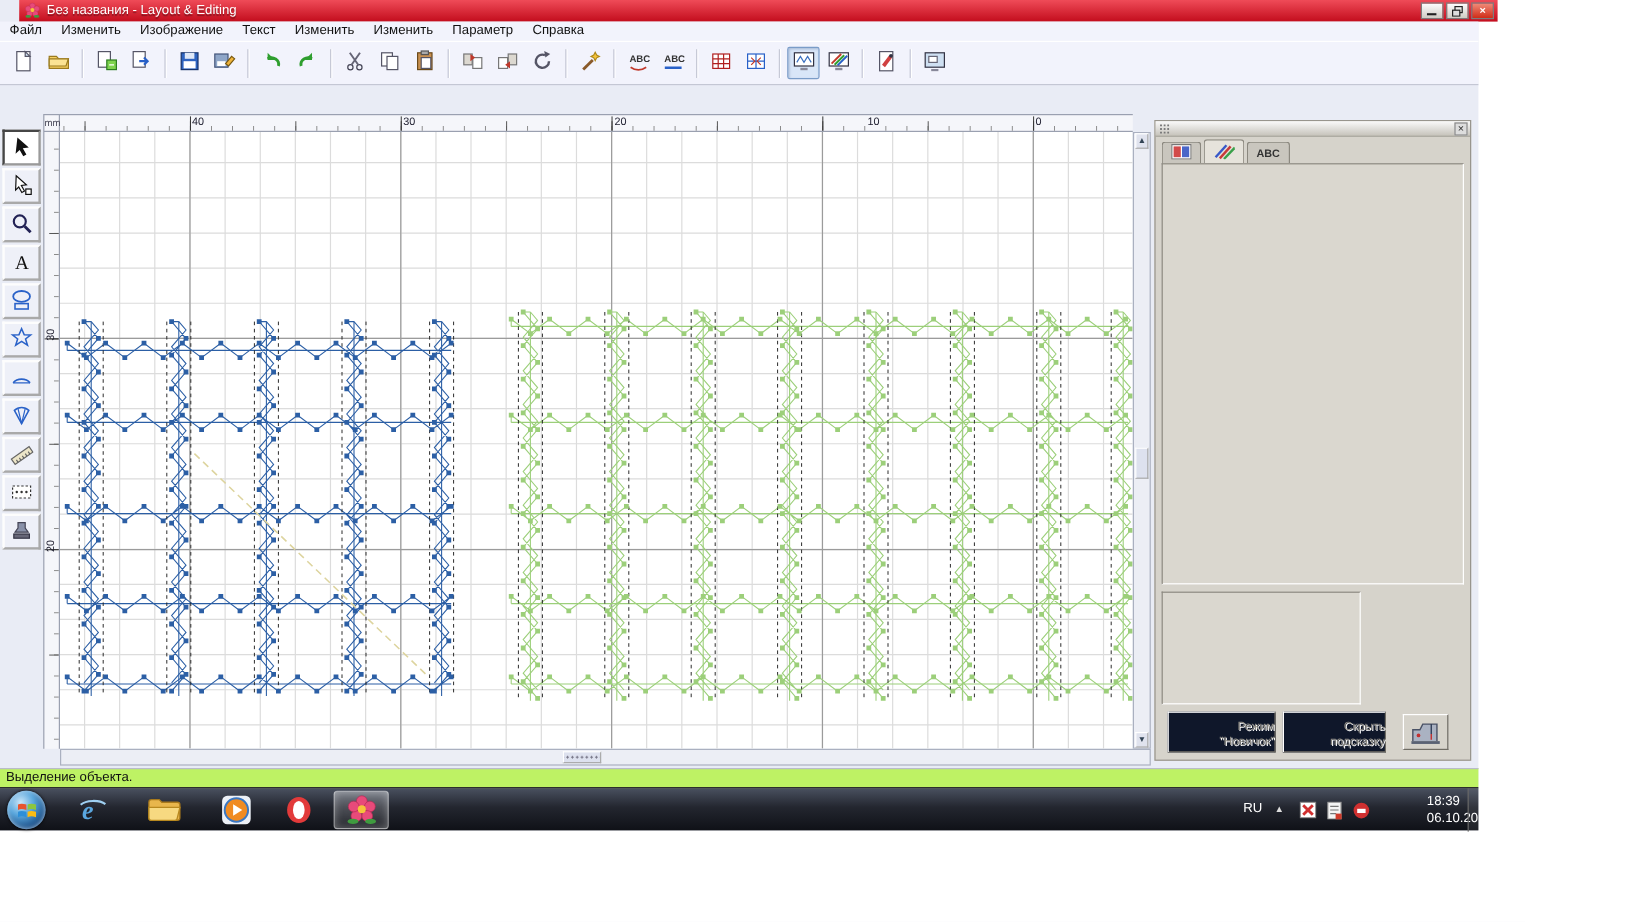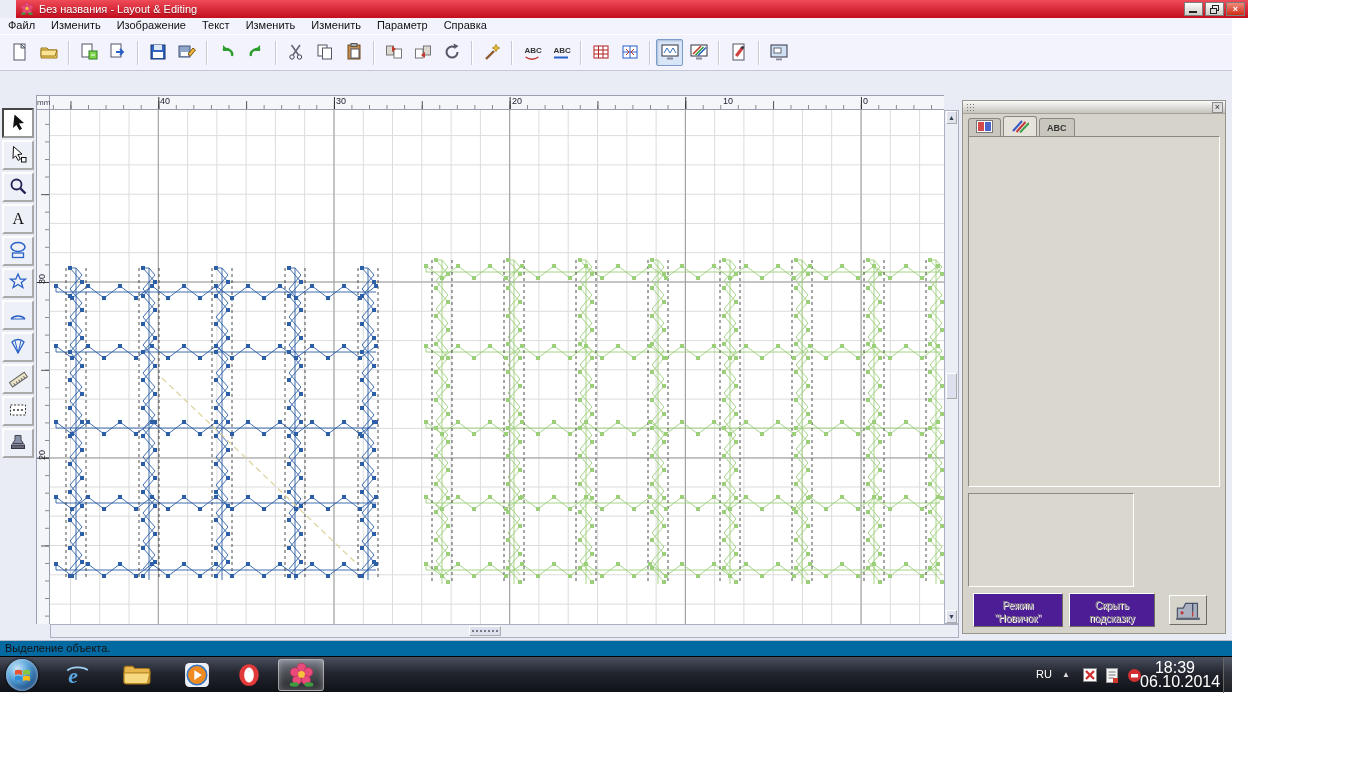--- a/index.html
+++ b/index.html
@@ -48,45 +48,45 @@
 
   
   .vscroll{position:absolute;left:944px;top:110px;width:15px;height:514px;background:#eceef5;border:1px solid #aab0c0}
   .sbtn{position:absolute;left:1px;width:11px;height:13px;background:#e0e3ee;border:1px outset #fff;font-size:7px;text-align:center;line-height:11px;color:#345}
   .vthumb{position:absolute;left:1px;top:262px;width:11px;height:26px;background:#dde1ee;border:1px outset #fff}
   .hscroll{position:absolute;left:50px;top:624px;width:909px;height:14px;background:#eceef5;border:1px solid #aab0c0}
   .hthumb{position:absolute;left:418px;top:1px;width:32px;height:10px;background:#dde1ee;border:1px outset #fff;
     background-image:radial-gradient(#778 30%,transparent 34%);background-size:4px 4px;background-position:center;background-repeat:repeat-x}
 
   
-  .statusbar{position:absolute;left:0;top:640px;width:1232px;height:16px;background:#0369a1;border-top:1px solid #b9bcc8;padding:1px 5px;font-size:11px}
+  .statusbar{position:absolute;left:0;top:640px;width:1232px;height:16px;background:#bef264;border-top:1px solid #b9bcc8;padding:1px 5px;font-size:11px}
 
   
   .panel{position:absolute;left:962px;top:100px;width:264px;height:534px;background:#d6d3cb;border:1px solid #98958d}
   .panel-head{position:absolute;top:0;left:0;right:0;height:13px;background:linear-gradient(#fafafa,#c6c3bb);border-bottom:1px solid #a5a29a}
   .grip{position:absolute;left:3px;top:2px;width:9px;height:9px;background-image:radial-gradient(#777 32%,transparent 36%);background-size:3px 3px}
   .pclose{position:absolute;right:2px;top:1px;width:11px;height:11px;font-size:9px;line-height:9px;text-align:center;border:1px solid #8a8a8a;background:#ddd;color:#333}
   .ptabs{position:absolute;top:15px;left:5px;height:20px;display:flex;align-items:flex-end}
   .ptab{height:18px;padding:2px 7px;border:1px solid #8b887f;border-bottom:none;border-radius:3px 3px 0 0;background:#c9c6be;margin-right:2px;display:flex;align-items:center;font-size:9px;font-weight:bold;color:#333}
   .ptab.active{background:#e6e3db;height:20px}
   .pbody{position:absolute;left:5px;right:5px;top:35px;height:351px;background:#dad7cf;border:1px solid;border-color:#8c8981 #fff #fff #8c8981}
   .pbox{position:absolute;left:5px;top:392px;width:166px;height:94px;background:#dad7cf;border:1px solid;border-color:#8c8981 #fff #fff #8c8981}
-  .pbtn{position:absolute;top:492px;height:34px;background:#4c1d95;border:1px solid;border-color:#fff #6f6c64 #6f6c64 #fff;color:#8f8c84;text-shadow:1px 1px 0 #fff;font-size:10px;text-align:center;padding-top:3px;font-family:"Liberation Sans",sans-serif}
+  .pbtn{position:absolute;top:492px;height:34px;background:#0f172a;border:1px solid;border-color:#fff #6f6c64 #6f6c64 #fff;color:#8f8c84;text-shadow:1px 1px 0 #fff;font-size:10px;text-align:right;padding-top:3px;font-family:"Liberation Sans",sans-serif}
   .pbtn span{display:block;line-height:13px}
   .sew-btn{position:absolute;left:206px;top:494px;width:38px;height:30px;background:#d6d3cb;border:1px solid;border-color:#fff #6f6c64 #6f6c64 #fff;display:flex;align-items:center;justify-content:center}
 
   
   .taskbar{position:absolute;left:0;top:656px;width:1232px;height:36px;background:linear-gradient(#49505f,#23262f 45%,#0f1117);border-top:1px solid #000}
   .orb{position:absolute;left:6px;top:2px;width:32px;height:32px;border-radius:50%;background:radial-gradient(circle at 35% 30%,#cbe6f8,#5aa7dd 35%,#1b4e86 72%,#0a2548);box-shadow:inset 0 0 4px #bcd8ee,0 0 3px #000;display:flex;align-items:center;justify-content:center}
   .titem{position:absolute;top:2px;width:46px;height:32px;display:flex;align-items:center;justify-content:center;border-radius:3px}
   .titem.active{background:linear-gradient(rgba(255,255,255,.28),rgba(255,255,255,.08));border:1px solid rgba(255,255,255,.5);box-shadow:inset 0 0 7px rgba(255,255,255,.35)}
   .tray-lang{position:absolute;left:1036px;top:11px;color:#fff;font-size:11px}
   .tray-arrow{position:absolute;left:1062px;top:13px;color:#ddd;font-size:8px}
   .tray-ic{position:absolute;top:10px;width:16px;height:16px;display:flex;align-items:center;justify-content:center}
-  .clock{position:absolute;left:1140px;top:4px;width:70px;color:#fff;font-size:16px;text-align:center;line-height:14px}
+  .clock{position:absolute;left:1189px;top:4px;width:70px;color:#fff;font-size:11px;text-align:left;line-height:14px}
   .show-desktop{position:absolute;left:1223px;top:0;width:9px;height:36px;border-left:1px solid #666;background:rgba(255,255,255,.07)}
 </style>
 </head>
 <body>
 
 <div class="screen">
   <div class="app">
 
     <div class="titlebar">
       <span class="title-icon">

